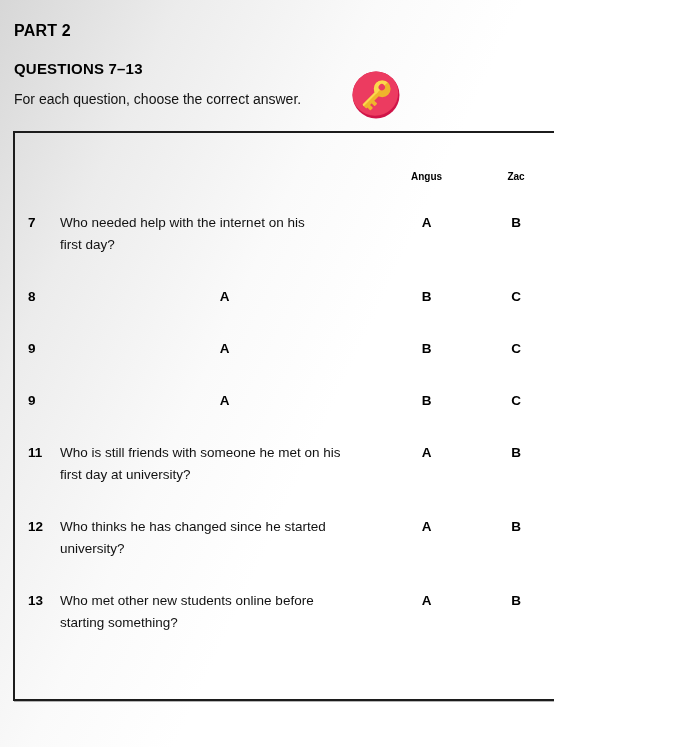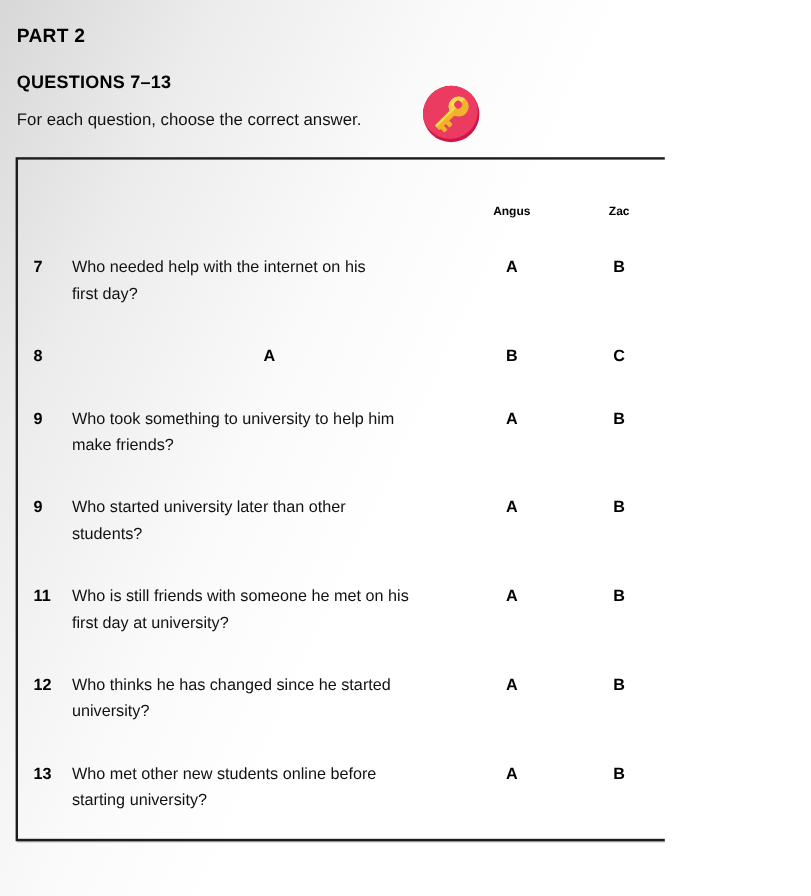--- a/index.html
+++ b/index.html
@@ -123,31 +123,27 @@
 
     <div class="t-row q-row">
       <div class="c-num">8</div>
       <div class="c-opt">A</div>
       <div class="c-opt">B</div>
       <div class="c-opt">C</div>
     </div>
 
     <div class="t-row q-row">
       <div class="c-num">9</div>
-      <div class="c-q">Who took something to university to help him
-make friends?</div>
       <div class="c-opt">A</div>
       <div class="c-opt">B</div>
       <div class="c-opt">C</div>
     </div>
 
     <div class="t-row q-row">
       <div class="c-num">9</div>
-      <div class="c-q">Who started university later than other
-students?</div>
       <div class="c-opt">A</div>
       <div class="c-opt">B</div>
       <div class="c-opt">C</div>
     </div>
 
     <div class="t-row q-row">
       <div class="c-num">11</div>
       <div class="c-q">Who is still friends with someone he met on his
 first day at university?</div>
       <div class="c-opt">A</div>
@@ -160,20 +156,20 @@
       <div class="c-q">Who thinks he has changed since he started
 university?</div>
       <div class="c-opt">A</div>
       <div class="c-opt">B</div>
       <div class="c-opt">C</div>
     </div>
 
     <div class="t-row q-row">
       <div class="c-num">13</div>
       <div class="c-q">Who met other new students online before
-starting university?</div>
+starting something?</div>
       <div class="c-opt">A</div>
       <div class="c-opt">B</div>
       <div class="c-opt">C</div>
     </div>
 
   </div>
 </div>
 
 </body></html>

